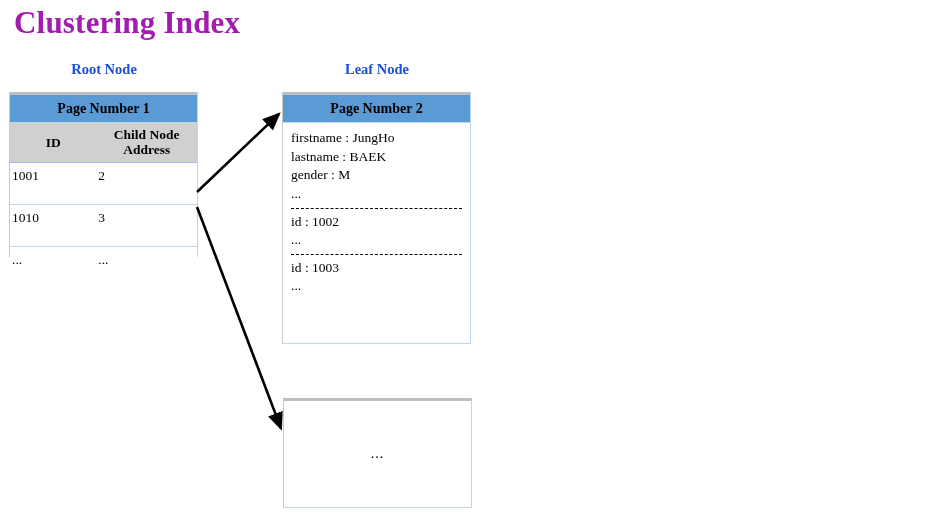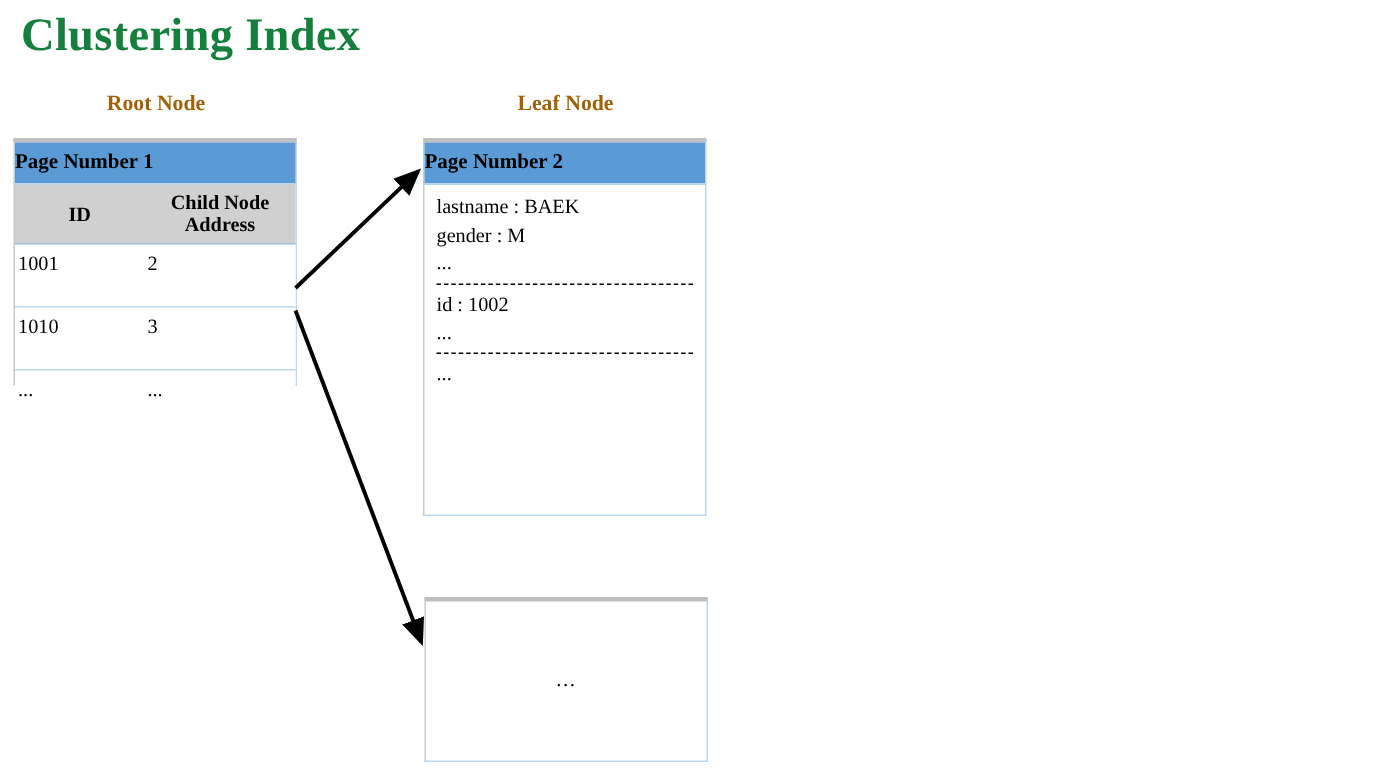--- a/index.html
+++ b/index.html
@@ -16,31 +16,31 @@
     color: #000000;
   }
 
   
   #page-title {
     position: absolute;
     left: 14px;
     top: 5px;
     font-size: 31px;
     font-weight: bold;
-    color: #15803d;
+    color: #a21caf;
     letter-spacing: 0.2px;
     white-space: nowrap;
   }
 
   
   .node-caption {
     position: absolute;
     font-size: 14.5px;
     font-weight: bold;
-    color: #a16207;
+    color: #1d4ed8;
     white-space: nowrap;
     text-align: center;
   }
   #caption-root { left: 10px;  top: 61px; width: 188px; }
   #caption-leaf { left: 283px; top: 61px; width: 188px; }
 
   
   .page-box {
     position: absolute;
     box-sizing: border-box;
@@ -55,20 +55,21 @@
     left: 9px;
     top: 92px;
     width: 189px;
     height: 165px;
   }
   .page-header {
     background: #5B9BD5;
     color: #000000;
     font-size: 14px;
     font-weight: bold;
+    text-align: center;
     line-height: 27px;
     height: 27px;
     border-bottom: 1px solid #BDD7EE;
   }
   .root-table {
     width: 100%;
     border-collapse: collapse;
     table-layout: fixed;
   }
   .root-table th {
@@ -173,35 +174,37 @@
     </tbody>
   </table>
 </div>
 
 <div class="page-box" id="leaf-node">
   <div class="page-header">Page Number 2</div>
 
   <div class="leaf-body">
 
     <div>
+      <div class="record-line">firstname : JungHo</div>
       <div class="record-line">lastname : BAEK</div>
       <div class="record-line">gender : M</div>
       <div class="record-line">...</div>
     </div>
 
     <div class="record-sep"></div>
 
     <div>
       <div class="record-line">id : 1002</div>
       <div class="record-line">...</div>
     </div>
 
     <div class="record-sep"></div>
 
     <div>
+      <div class="record-line">id : 1003</div>
       <div class="record-line">...</div>
     </div>
 
   </div>
 </div>
 
 <div class="page-box" id="more-node">
   <div class="more-ellipsis">...</div>
 </div>
 

